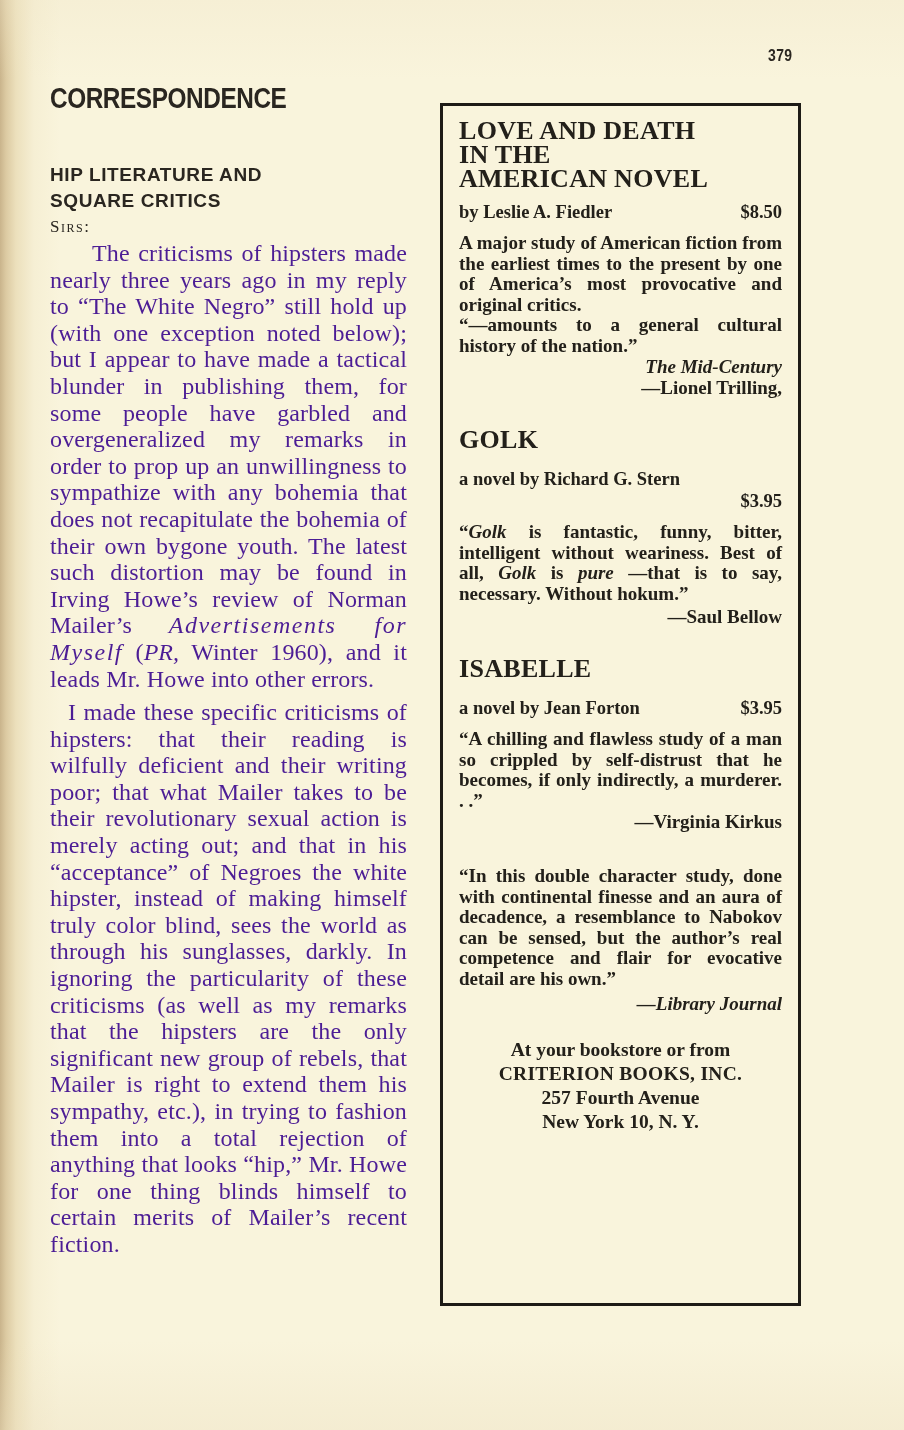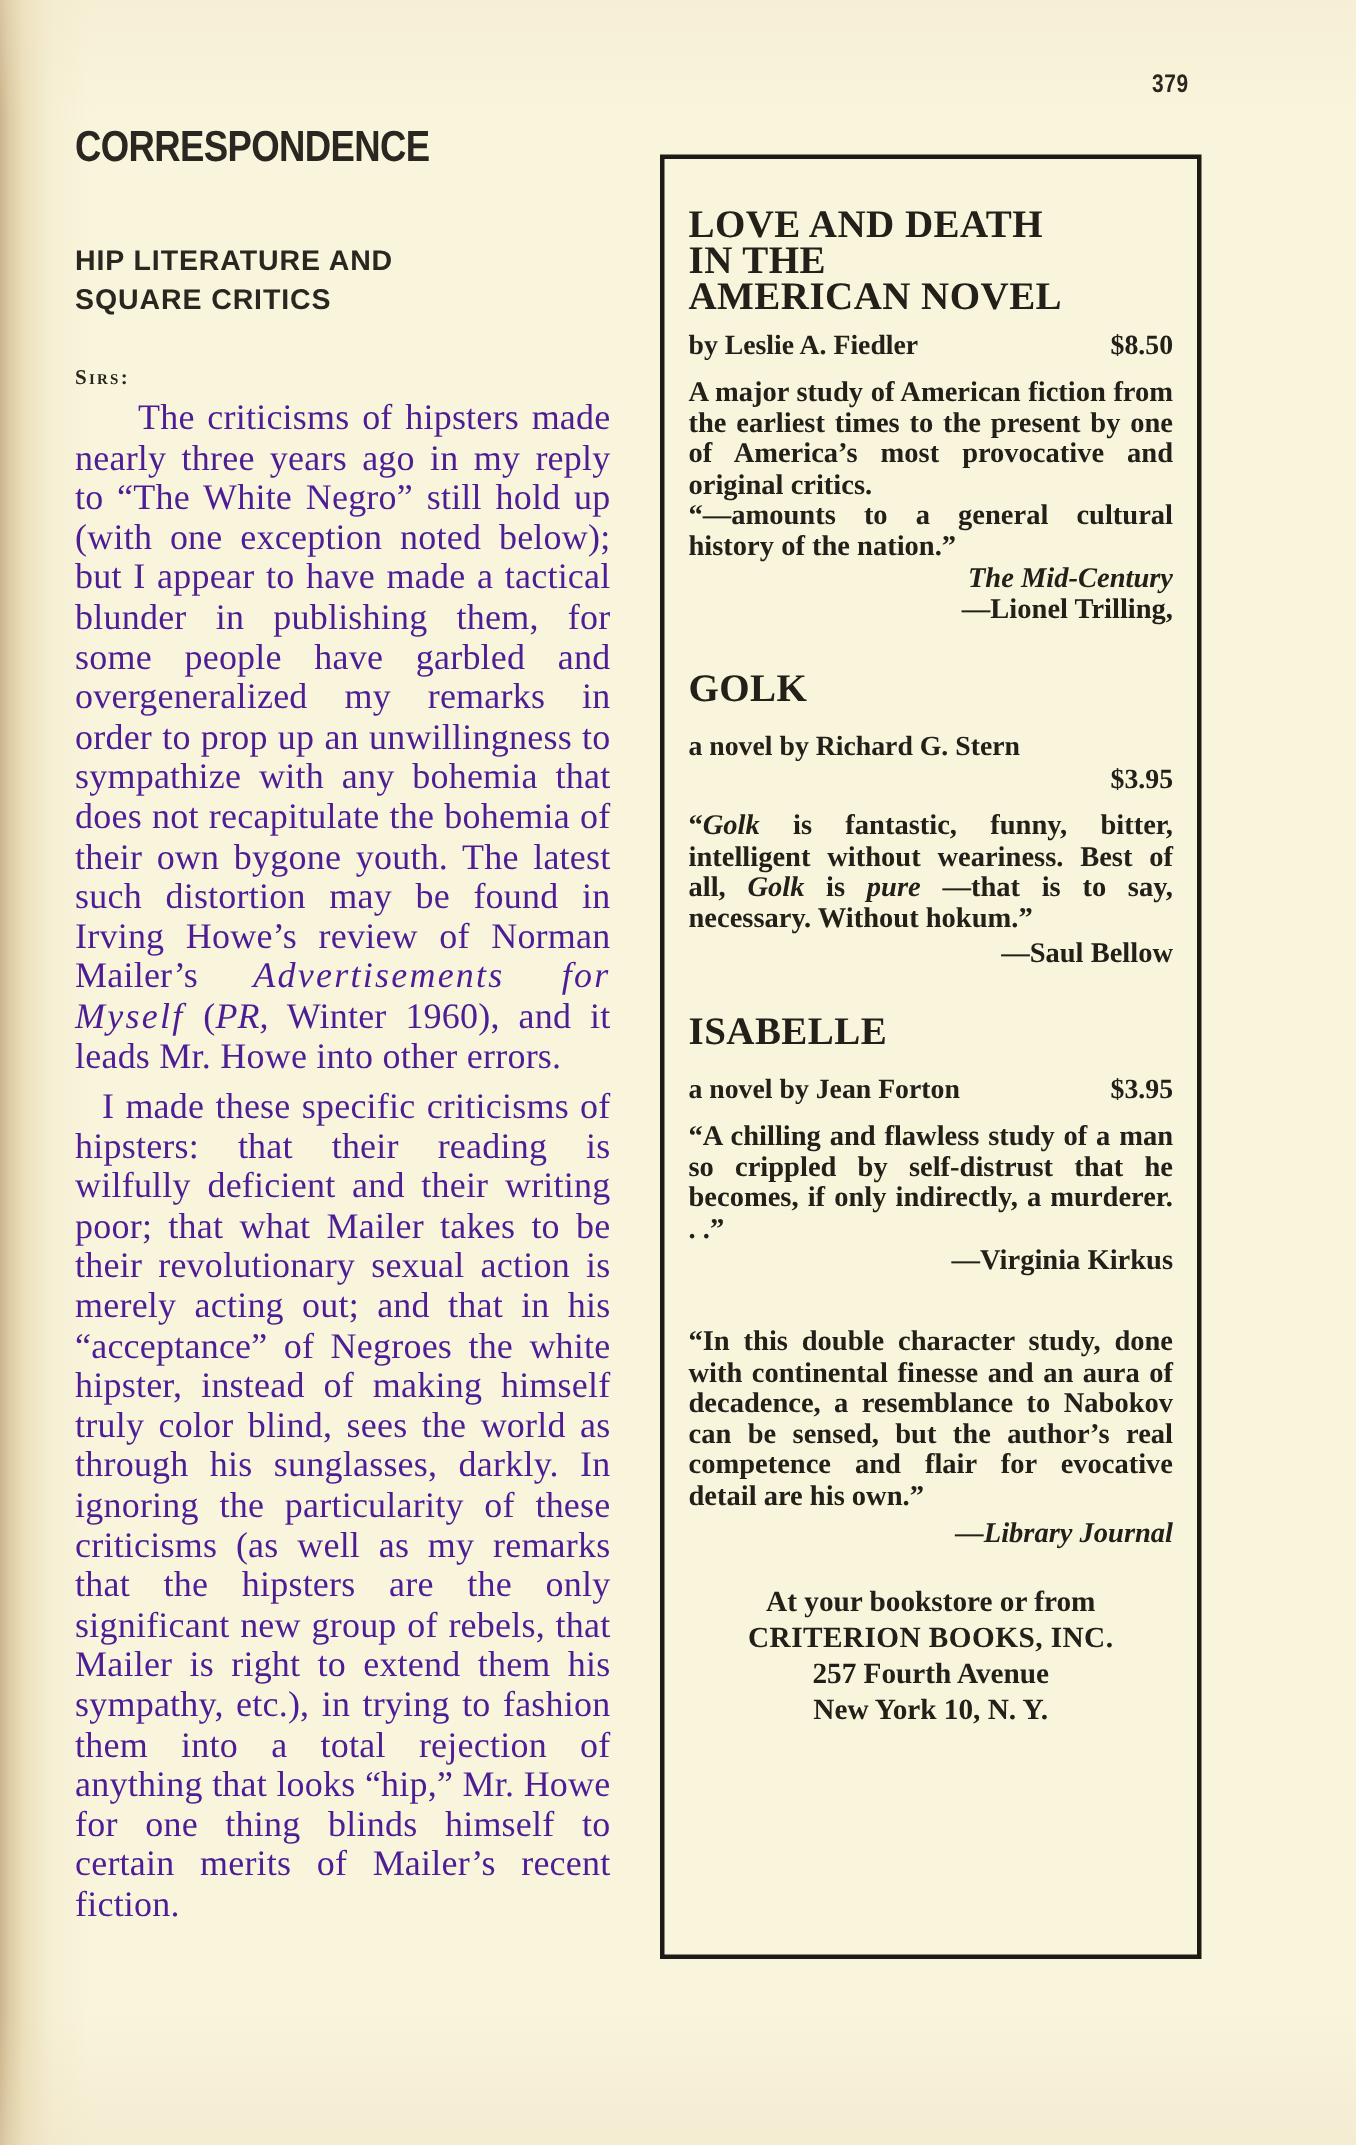--- a/index.html
+++ b/index.html
@@ -33,38 +33,37 @@
       transform: scaleX(0.84); transform-origin: left top;
       white-space: nowrap; line-height: 36px;
     }
     .letter-title {
       margin-top: 46px;
       font-family: "Liberation Sans", sans-serif;
       font-weight: bold; font-size: 19px; letter-spacing: 0.6px;
       line-height: 26px;
     }
     .salutation {
-      margin-top: 26px;
-      font-size: 14px; letter-spacing: 1.5px;
-      font-variant: small-caps; line-height: 26px; font-weight: bold;
+      font-size: 17px; letter-spacing: 1.5px;
+      font-variant: small-caps; line-height: 26px;
     }
     .body-text p {
       font-size: 24px; line-height: 26.6px;
       text-align: justify; text-align-last: left;
       color: #4c1d95;
       letter-spacing: 0.15px;
     }
     .body-text p.indent1 { text-indent: 42px; }
     .body-text p.indent2 { text-indent: 18px; margin-top: 7px; }
     .body-text i { letter-spacing: 1.5px; }
     
     .ad-box {
       position: absolute; left: 440px; top: 103px; width: 361px; height: 1203px;
       border: 3px solid #1e1b16;
-      padding: 32px 16px 0 16px;
+      padding: 13px 16px 0 16px;
       font-family: "Liberation Serif", serif;
       color: #23201a;
     }
     .book-title {
       font-weight: bold; font-size: 26px; line-height: 24px;
       letter-spacing: 0.3px;
     }
     .book-byline {
       margin-top: 10px;
       font-weight: bold; font-size: 18.5px; line-height: 22px;

